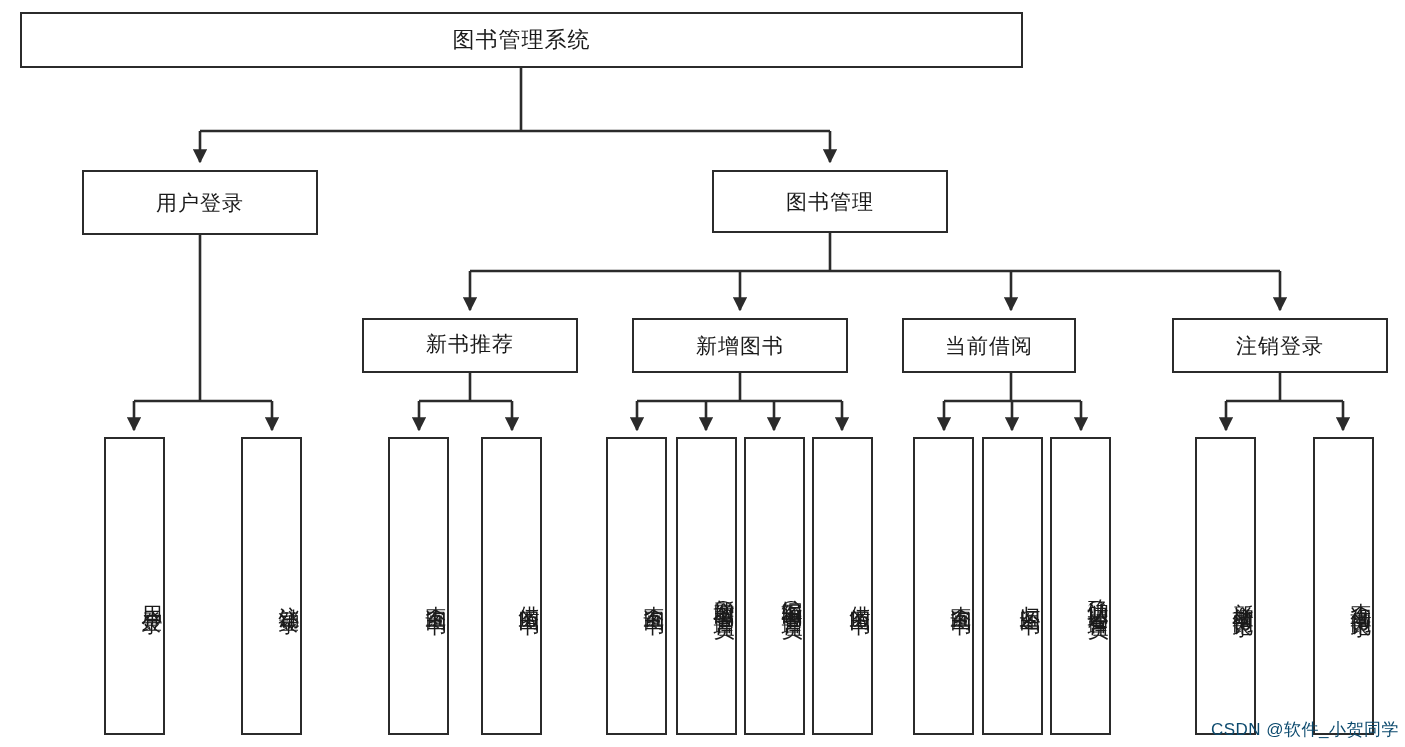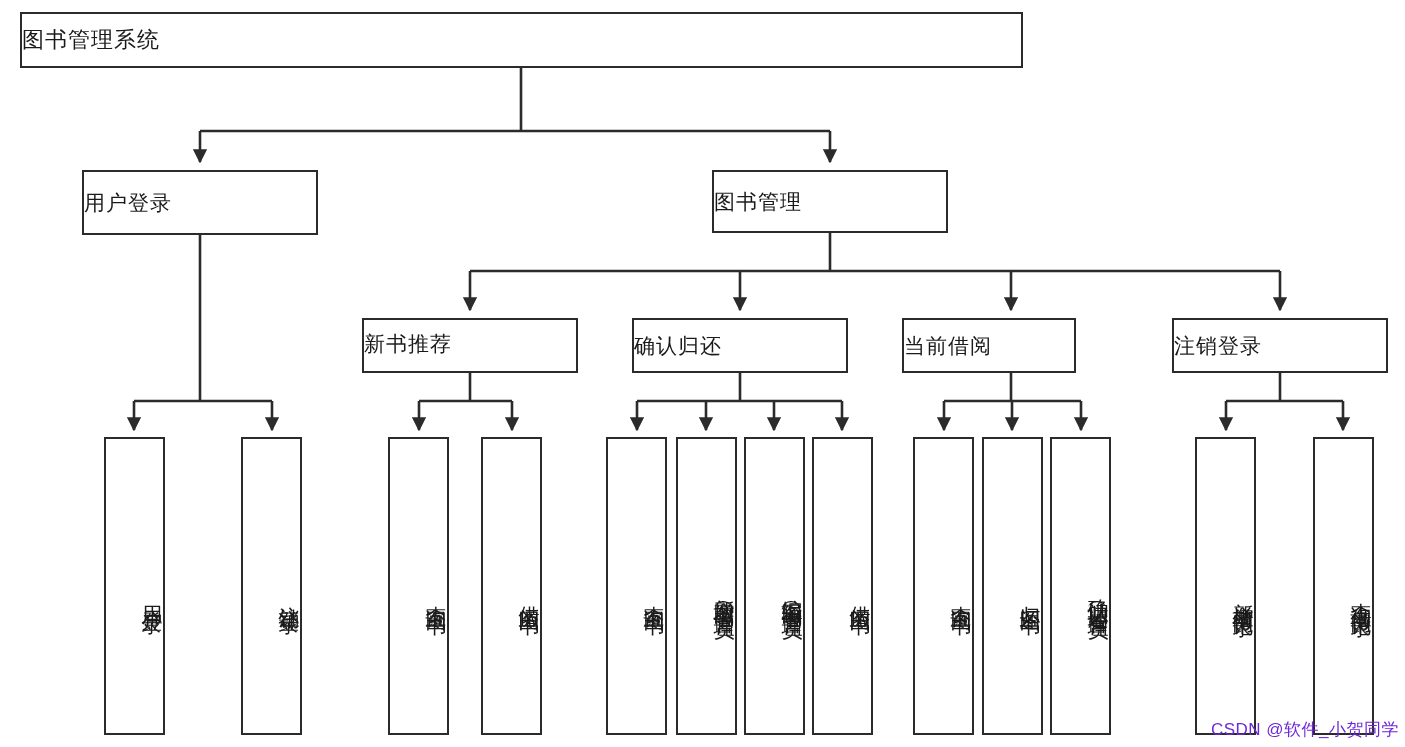--- a/index.html
+++ b/index.html
@@ -25,21 +25,21 @@
     height: 747px;
     pointer-events: none;
   }
   .node {
     position: absolute;
     box-sizing: border-box;
     background: #ffffff;
     border: 2.5px solid #2b2b2b;
     display: flex;
     align-items: center;
-    justify-content: flex-start;
+    justify-content: center;
     color: #1a1a1a;
   }
   .node.horiz {
     font-size: 21px;
     letter-spacing: 1px;
     line-height: 1.2;
   }
   .node.title {
     font-size: 22px;
   }
@@ -56,21 +56,21 @@
   .node.leaf .vlabel {
     writing-mode: vertical-rl;
     text-orientation: upright;
     white-space: nowrap;
   }
   .watermark {
     position: absolute;
     right: 6px;
     bottom: 6px;
     font-size: 17px;
-    color: #6d28d9;
+    color: #0c4a6e;
     letter-spacing: 0.5px;
     white-space: nowrap;
     pointer-events: none;
   }
 </style>
 </head>
 <body>
 
 <div id="canvas">
 
@@ -132,21 +132,21 @@
     <span>用户登录</span>
   </div>
   <div class="node horiz" style="left:712px; top:170px; width:236px; height:63px;">
     <span>图书管理</span>
   </div>
 
   <div class="node horiz" style="left:362px; top:318px; width:216px; height:55px;font-family:Liberation Mono, monospace;">
     <span>新书推荐</span>
   </div>
   <div class="node horiz" style="left:632px; top:318px; width:216px; height:55px;">
-    <span>确认归还</span>
+    <span>新增图书</span>
   </div>
   <div class="node horiz" style="left:902px; top:318px; width:174px; height:55px;">
     <span>当前借阅</span>
   </div>
   <div class="node horiz" style="left:1172px; top:318px; width:216px; height:55px;">
     <span>注销登录</span>
   </div>
 
   <div class="node leaf" style="left:104px; top:437px; width:61px; height:298px;">
     <span class="vlabel">用户登录</span>

